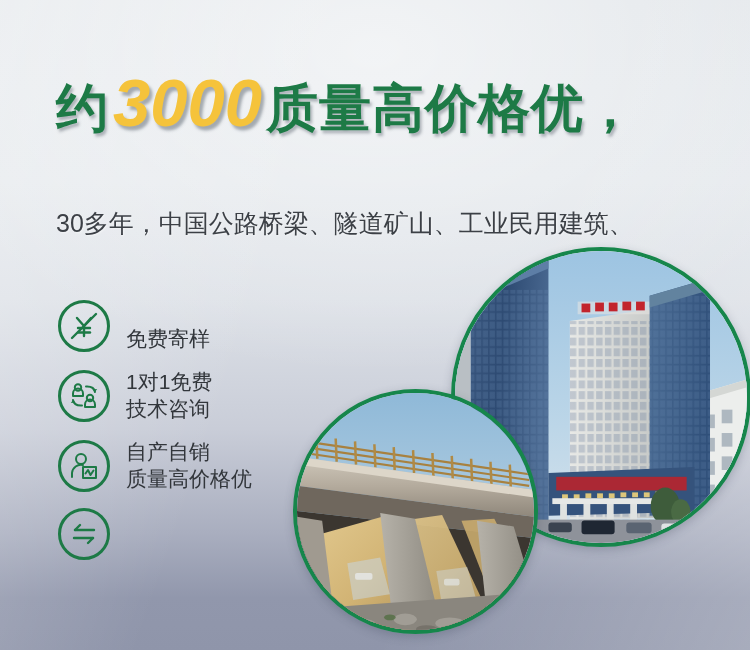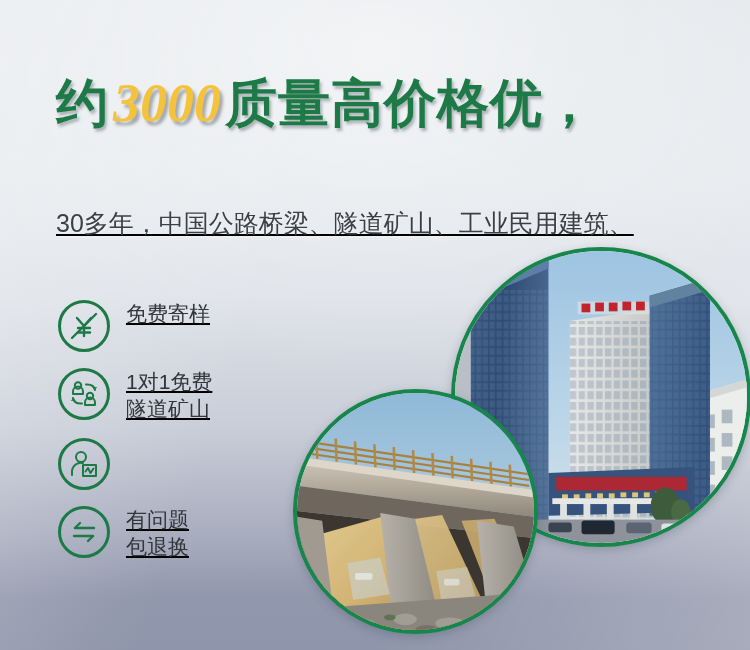--- a/index.html
+++ b/index.html
@@ -29,36 +29,35 @@
   }
 
   
   #headline{position:absolute;left:56px;top:72px;width:680px;}
   .hl-line{
     font-size:52px;line-height:62px;font-weight:bold;letter-spacing:1px;
     color:#1d7a46;white-space:nowrap;
     text-shadow:2px 3px 3px rgba(90,100,110,.45);
   }
   .hl-num{
-    color:#f5c33b;font-style:italic;font-size:54px;font-weight:bold;
+    color:#f5c33b;font-style:italic;font-size:67px;font-weight:bold;
     letter-spacing:0px;padding:0 4px;
     text-shadow:3px 4px 3px rgba(90,100,110,.5);
-    font-family:Liberation Serif, serif;
-  }
-
-  
-  #subtitle{position:absolute;left:56px;top:204px;width:660px;text-decoration:underline;}
+  }
+
+  
+  #subtitle{position:absolute;left:56px;top:204px;width:660px;}
   .sub-line{
     font-size:25px;line-height:38px;color:#3c4046;white-space:nowrap;
     text-shadow:1px 1px 2px rgba(255,255,255,.5);
   }
 
   
   #features{position:absolute;left:58px;top:300px;}
-  .feature{display:flex;align-items:flex-start;margin-bottom:16px;text-decoration:underline;}
+  .feature{display:flex;align-items:flex-end;margin-bottom:16px;}
   .feat-icon{
     width:52px;height:52px;border:3px solid #1d7a46;border-radius:50%;
     flex:0 0 52px;display:flex;align-items:center;justify-content:center;
     box-sizing:border-box;
   }
   .feat-text{margin-left:16px;color:#32363b;font-size:21px;line-height:27px;}
   .feat-text .l2{display:block;}
 
   
   .photo-circle{
@@ -309,48 +308,48 @@
             <path d="M15,26.5 Q7,27 6,21"></path>
           </g>
           <g fill="#1d7a46">
             <polygon points="28,13 25.4,10.6 30.2,10"></polygon>
             <polygon points="6,21 8.6,23.4 3.8,24"></polygon>
           </g>
         </svg>
       </div>
       <div class="feat-text">
         <span>1对1免费</span>
-        <span class="l2">隧道矿山</span>
+        <span class="l2">技术咨询</span>
       </div>
     </div>
 
     <div class="feature">
       <div class="feat-icon">
         <svg width="34" height="34" viewBox="0 0 34 34">
           <g stroke="#1d7a46" stroke-width="2" fill="none" stroke-linecap="round" stroke-linejoin="round">
             <circle cx="14" cy="10" r="5"></circle>
             <path d="M5,28 L5,24 A9,9 0 0 1 16,16"></path>
             <rect x="16" y="18" width="13" height="11"></rect>
             <path d="M18.5,24.5 L21,21 L23.5,26 L26.5,21.5"></path>
           </g>
         </svg>
       </div>
+      <div class="feat-text">
+        <span>自产自销</span>
+        <span class="l2">质量高价格优</span>
+      </div>
     </div>
 
     <div class="feature">
       <div class="feat-icon">
         <svg width="34" height="34" viewBox="0 0 34 34">
           <g stroke="#1d7a46" stroke-width="2.4" fill="none" stroke-linecap="round" stroke-linejoin="round">
             <path d="M27,13 L8,13"></path>
             <path d="M13,8 L8,13"></path>
             <path d="M7,21 L26,21"></path>
             <path d="M21,26 L26,21"></path>
           </g>
         </svg>
       </div>
-      <div class="feat-text">
-        <span>有问题</span>
-        <span class="l2">包退换</span>
-      </div>
     </div>
 
   </div>
 </div>
 
 </body></html>

